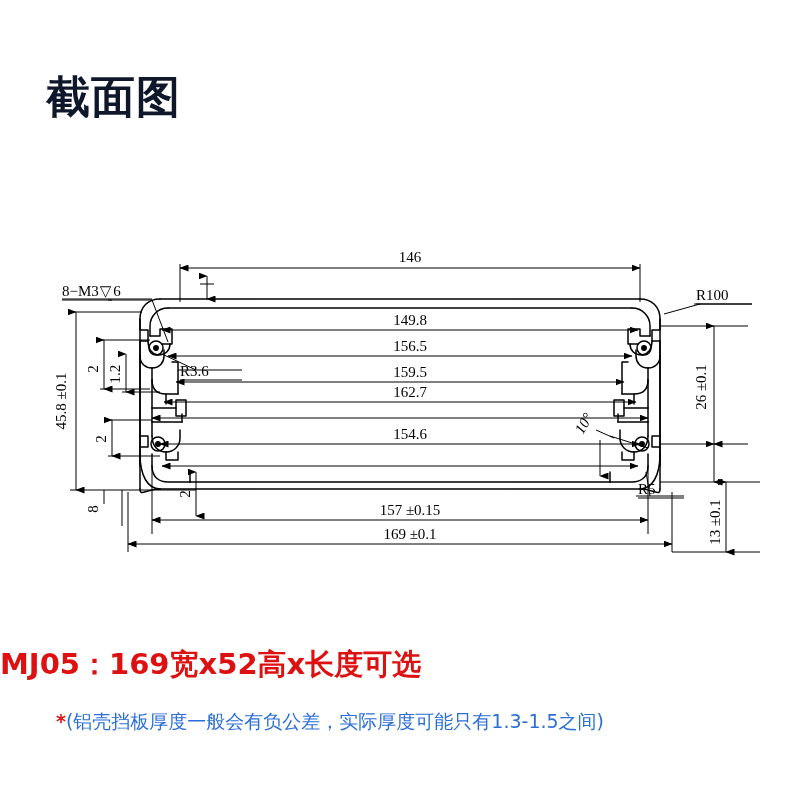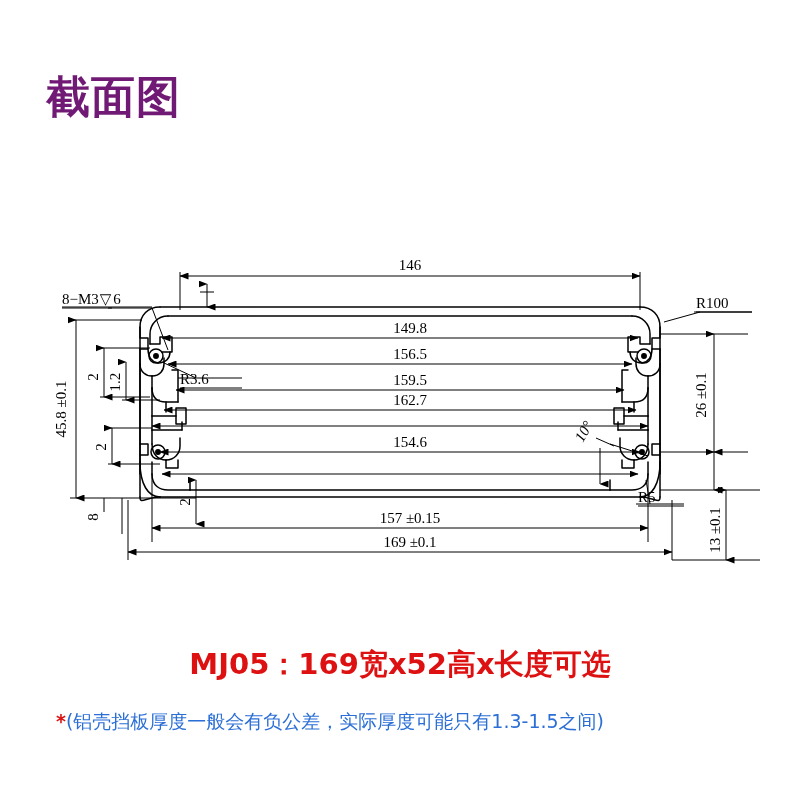--- a/index.html
+++ b/index.html
@@ -3,30 +3,30 @@
 <meta charset="utf-8">
 <style>
   html,body{margin:0;padding:0;}
   body{
     width:800px;height:800px;background:#ffffff;
     font-family:"Liberation Sans",sans-serif;
     position:relative;overflow:hidden;
   }
   #page-title{
     position:absolute;left:46px;top:68px;
-    font-size:44px;font-weight:700;color:#701a75;
+    font-size:44px;font-weight:700;color:#0f172a;
     letter-spacing:1px;
     font-family:"DejaVu Sans","Liberation Sans",sans-serif;
   }
   #drawing-area{
-    position:absolute;left:0;top:212px;width:800px;height:400px;
+    position:absolute;left:0;top:204px;width:800px;height:400px;
   }
   #drawing-area svg{display:block;}
   .cap-red{
-    position:absolute;left:0;top:645px;width:800px;text-align:center;
+    position:absolute;left:0;top:645px;width:800px;text-align:left;
     font-size:29px;font-weight:700;color:#dd1111;
     font-family:"DejaVu Sans","Liberation Sans",sans-serif;
     letter-spacing:0px;
   }
   .cap-blue{
     position:absolute;left:0;top:709px;width:660px;text-align:center;
     font-size:19px;color:#2b6fd6;
     font-family:"DejaVu Sans","Liberation Sans",sans-serif;
   }
   .cap-blue .star{color:#dd1111;font-weight:700;}

